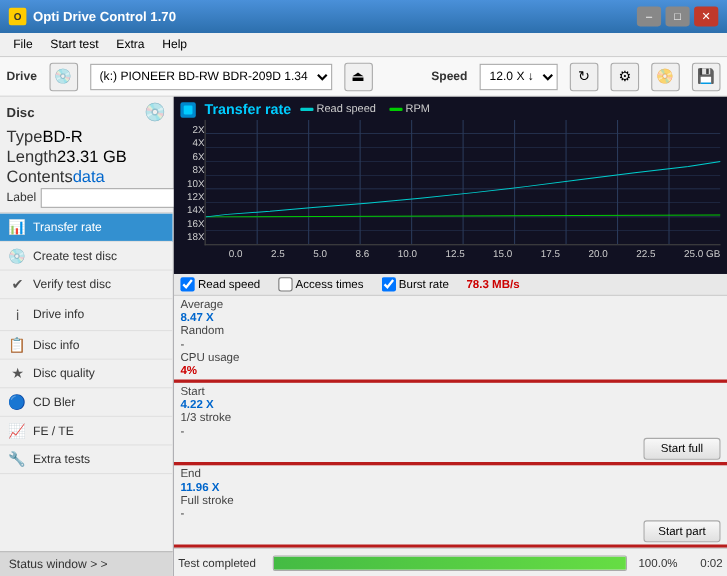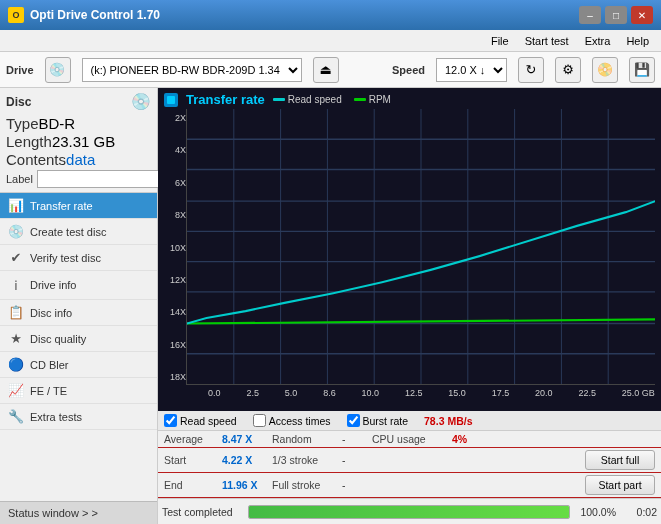--- a/index.html
+++ b/index.html
@@ -55,21 +55,20 @@
 
     
     #menu-bar {
       background: #f0f0f0;
       height: 22px;
       display: flex;
       align-items: center;
       padding: 0 4px;
       border-bottom: 1px solid #ccc;
       font-size: 11px;
-      justify-content: flex-end;
     }
     .menu-item {
       padding: 2px 8px;
       cursor: pointer;
       border-radius: 2px;
     }
 
     
     #toolbar {
       background: #f8f8f8;
@@ -373,25 +372,26 @@
       min-width: 35px;
       text-align: right;
     }
 
     
     #lower-stats {
       background: #f0f0f0;
     }
     .stats-row-line {
       display: flex;
-      align-items: center;
+      align-items: flex-start;
       padding: 2px 6px;
       gap: 0;
       font-size: 10.5px;
-      border-bottom: 1px solid #b91c1c;
+      border-bottom: 3px solid #b91c1c;
+      flex-direction: column;
     }
     .s-label { width: 58px; color: #444; }
     .s-val { width: 50px; color: #0066cc; font-weight: bold; }
     .s-label2 { width: 70px; color: #444; }
     .s-val2 { width: 30px; color: #333; }
     .s-label3 { width: 80px; color: #444; }
     .s-val3 { flex: 1; color: #cc0000; font-weight: bold; }
     .s-btn-right { margin-left: auto; }
   </style>
 </head>

